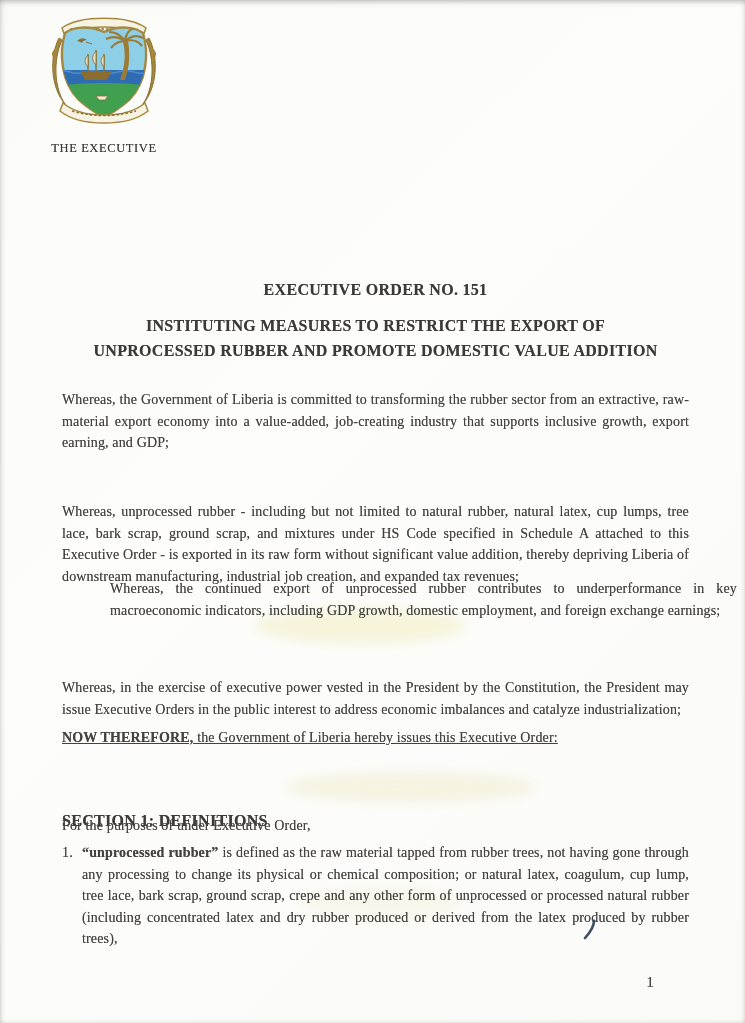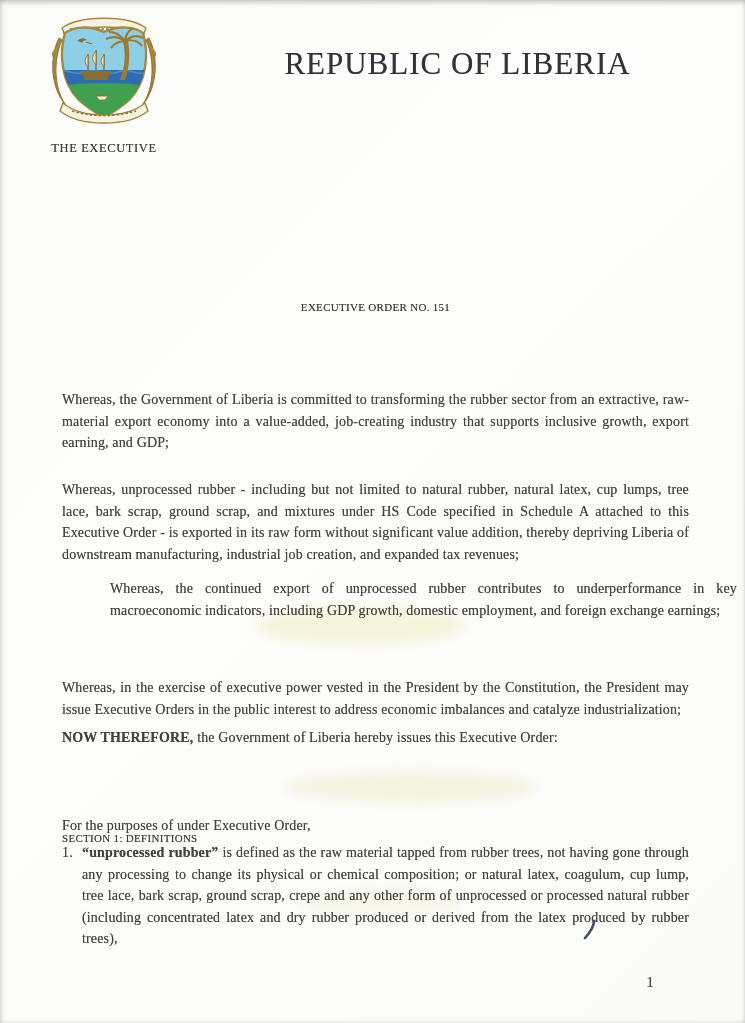--- a/index.html
+++ b/index.html
@@ -44,30 +44,30 @@
   .content { position: absolute; left: 62px; width: 627px; top: 0; }
   .block { position: absolute; left: 0; width: 627px; }
   .centered { text-align: center; }
   .bold { font-weight: bold; }
   .body-text {
     font-size: 14px; line-height: 21.5px; text-align: justify;
     letter-spacing: .15px; color: #45423e;
     text-shadow: 0 0 .5px rgba(70,68,64,.65);
   }
   .heading-text {
-    font-size: 11px; line-height: 25px; font-weight: normal; color: #3c3a38;
-    letter-spacing: .3px; text-shadow: 0 0 .5px rgba(60,58,54,.6); margin-top: 18px;
+    font-size: 16px; line-height: 25px; font-weight: bold; color: #3c3a38;
+    letter-spacing: .3px; text-shadow: 0 0 .5px rgba(60,58,54,.6);
   }
   #order-no   { top: 277px; }
   #order-title{ top: 313px; }
   #p1 { top: 375px; }
-  #p2 { top: 456px; margin-top: 23px; }
+  #p2 { top: 478px; margin-top: 23px; }
   #p3 { top: 564px; margin-left: 48px; }
   #p4 { top: 663px; }
-  #p5 { top: 713px; }
+  #p5 { top: 713px; text-decoration: underline; }
   #sec1-heading { top: 808px; }
   #sec1-intro   { top: 801px; text-align: left; }
   #def1 { top: 842px; display: flex; }
   #def1 .marker { flex: 0 0 20px; }
   #def1 .def-body { flex: 1; }
 
   .pen-mark { position: absolute; left: 581px; top: 918px; width: 16px; height: 24px; }
   .page-number {
     position: absolute; left: 630px; top: 973px; width: 40px; text-align: center;
     font-size: 15.5px; color: #4a473f; text-shadow: 0 0 .5px rgba(70,68,60,.6);
@@ -129,27 +129,28 @@
           <path d="M52,88 h12 l-3,4 h-6 Z" fill="#f2ecd8" stroke="#8a6d2f" stroke-width=".8"></path>
         </g>
 
         <path d="M19,95 C38,111 82,111 101,95 L104,103 C84,119 36,119 16,103 Z" fill="#f7f3e2" stroke="#a5883e" stroke-width="1.5"></path>
         <path d="M28,103 q32,9 64,0" stroke="#8a7132" stroke-width="1.6" stroke-dasharray="2.5 2" fill="none"></path>
       </svg>
     </span>
     <div class="president-label">THE EXECUTIVE</div>
   </div>
 
-  <div class="country-title">REPUBLIC OF LIBERIA</div>
 
   <div class="content">
 
     <div id="order-no" class="block centered heading-text">EXECUTIVE ORDER NO. 151</div>
 
     <div id="order-title" class="block centered heading-text">
+      <div>INSTITUTING MEASURES TO RESTRICT THE EXPORT OF</div>
+      <div>UNPROCESSED RUBBER AND PROMOTE DOMESTIC VALUE ADDITION</div>
     </div>
 
     <p id="p1" class="block body-text">Whereas, the Government of Liberia is committed to transforming the rubber sector from an extractive, raw-material export economy into a value-added, job-creating industry that supports inclusive growth, export earning, and GDP;</p>
 
     <p id="p2" class="block body-text">Whereas, unprocessed rubber - including but not limited to natural rubber, natural latex, cup lumps, tree lace, bark scrap, ground scrap, and mixtures under HS Code specified in Schedule A attached to this Executive Order - is exported in its raw form without significant value addition, thereby depriving Liberia of downstream manufacturing, industrial job creation, and expanded tax revenues;</p>
 
     <p id="p3" class="block body-text">Whereas, the continued export of unprocessed rubber contributes to underperformance in key macroeconomic indicators, including GDP growth, domestic employment, and foreign exchange earnings;</p>
 
     <p id="p4" class="block body-text">Whereas, in the exercise of executive power vested in the President by the Constitution, the President may issue Executive Orders in the public interest to address economic imbalances and catalyze industrialization;</p>
 

